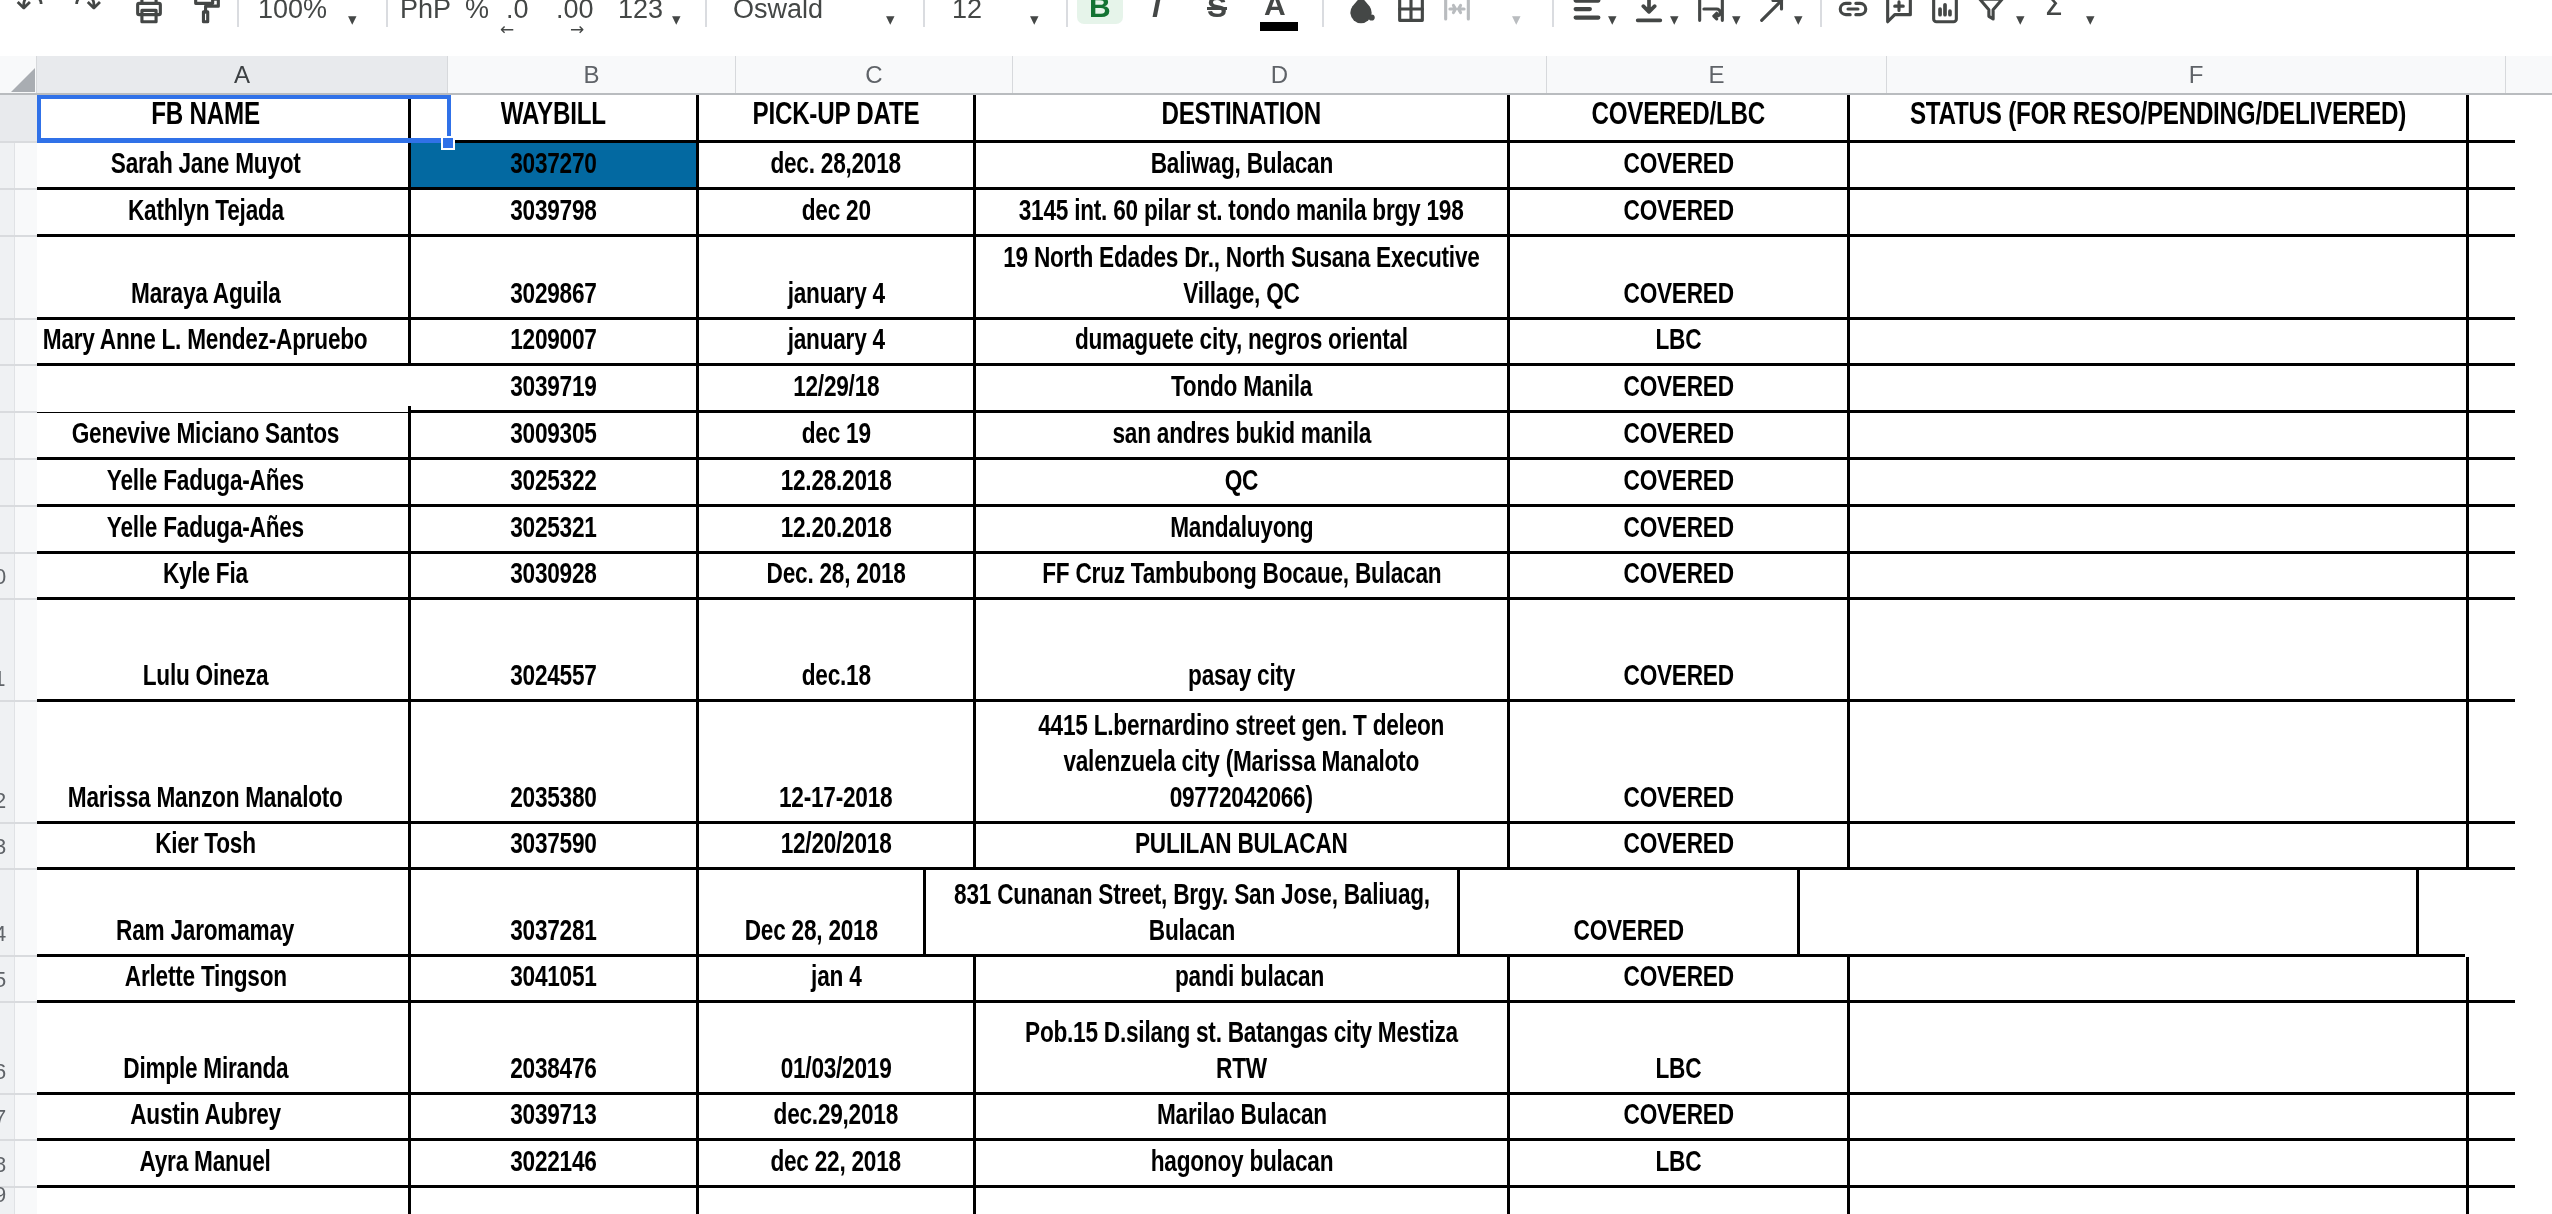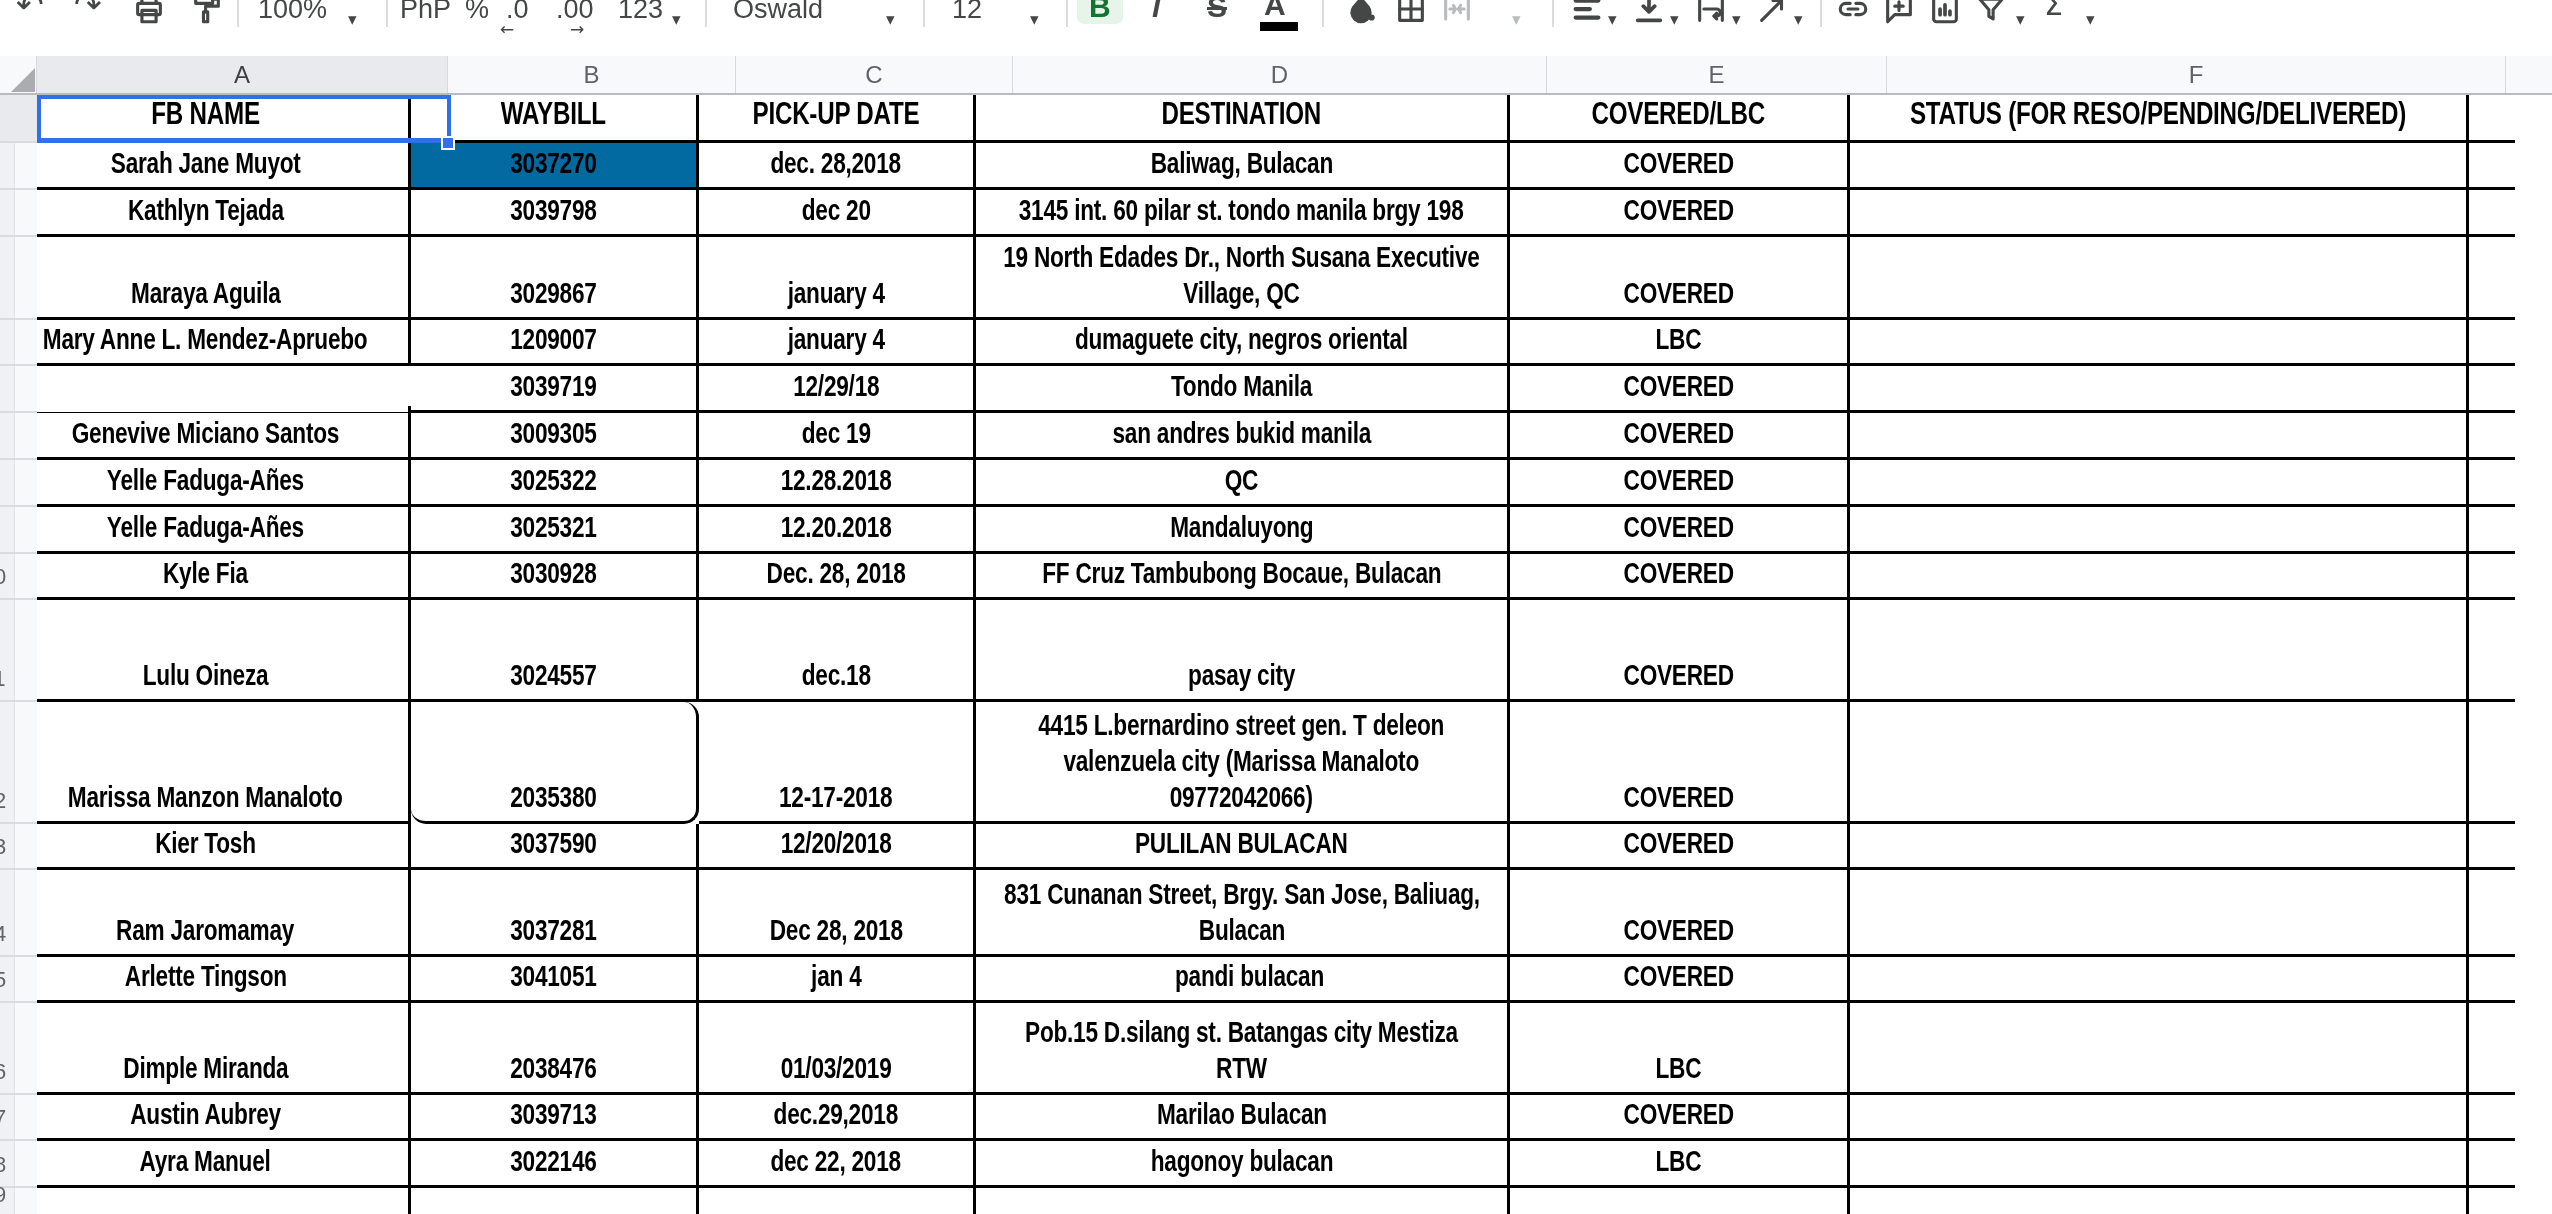--- a/index.html
+++ b/index.html
@@ -503,21 +503,21 @@
         <span class="cond"></span>
       </div>
       <div class="cell gcol" style="width: 46px;">
         <span class="cond"></span>
       </div>
     </div>
     <div class="srow" style="height: 122px;">
       <div class="cell first" style="width: 411px;">
         <span class="cond">Marissa Manzon Manaloto</span>
       </div>
-      <div class="cell" style="width: 288px; border-radius: 15px;">
+      <div class="cell" style="width: 288px;">
         <span class="cond">2035380</span>
       </div>
       <div class="cell" style="width: 277px;">
         <span class="cond">12-17-2018</span>
       </div>
       <div class="cell" style="width: 534px;">
         <span class="cond">4415 L.bernardino street gen. T deleon
 valenzuela city (Marissa Manaloto
 09772042066)</span>
       </div>
@@ -554,21 +554,21 @@
         <span class="cond"></span>
       </div>
     </div>
     <div class="srow" style="height: 87px;">
       <div class="cell first" style="width: 411px;">
         <span class="cond">Ram Jaromamay</span>
       </div>
       <div class="cell" style="width: 288px; justify-content: center;">
         <span class="cond">3037281</span>
       </div>
-      <div class="cell" style="width: 277px;">
+      <div class="cell" style="width: 227px;">
         <span class="cond">Dec 28, 2018</span>
       </div>
       <div class="cell" style="width: 534px;">
         <span class="cond">831 Cunanan Street, Brgy. San Jose, Baliuag,
 Bulacan</span>
       </div>
       <div class="cell" style="width: 340px;">
         <span class="cond">COVERED</span>
       </div>
       <div class="cell" style="width: 619px;">

